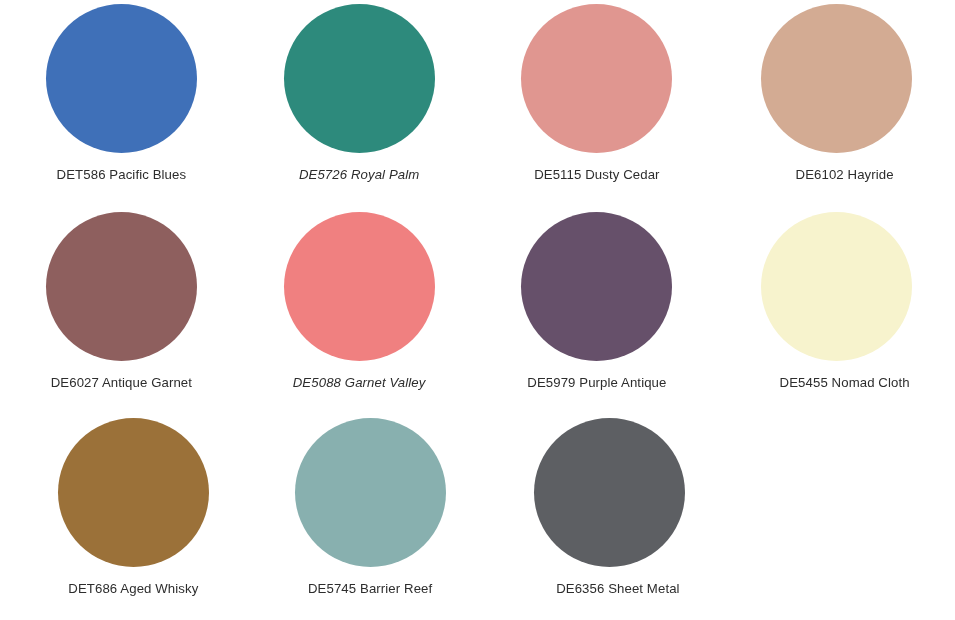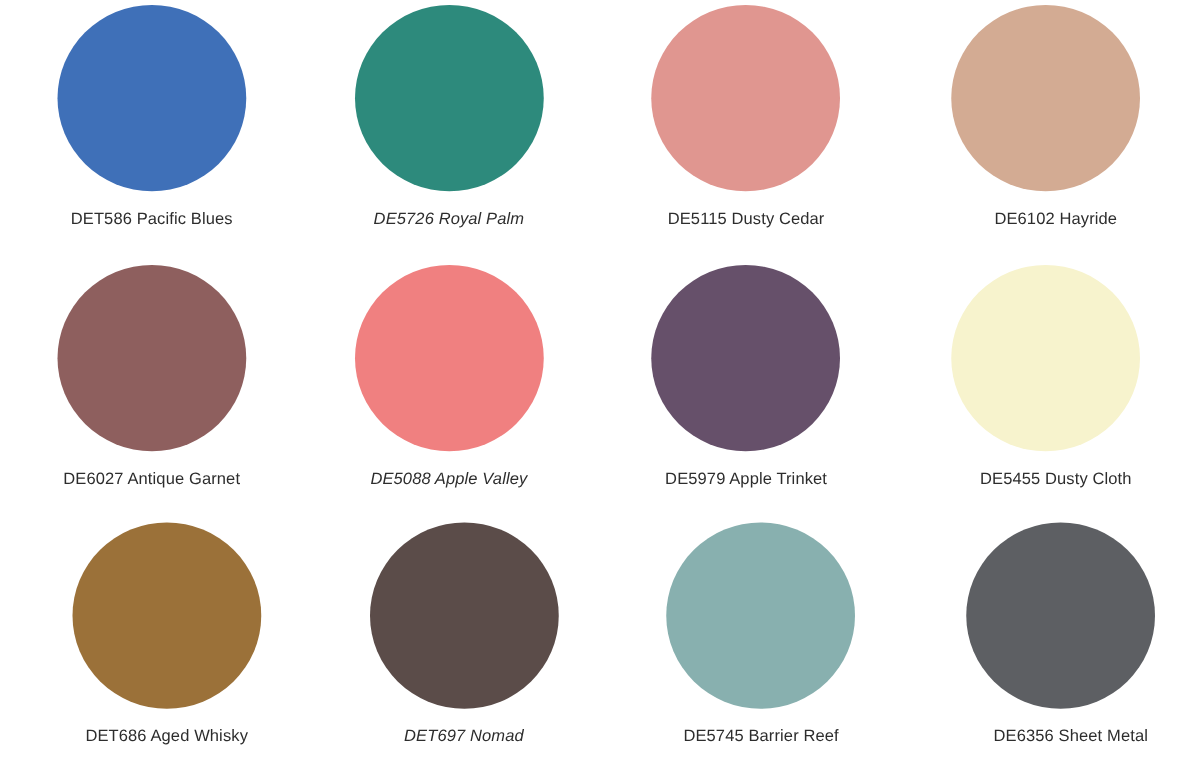--- a/index.html
+++ b/index.html
@@ -80,38 +80,34 @@
     <div class="swatch-disc" style="background: rgb(211, 171, 147);"></div>
     <div class="swatch-label">DE6102 Hayride</div>
   </div>
 
   <div class="swatch-cell row-2 col-1">
     <div class="swatch-disc" style="background: rgb(142, 95, 94);"></div>
     <div class="swatch-label">DE6027 Antique Garnet</div>
   </div>
   <div class="swatch-cell row-2 col-2">
     <div class="swatch-disc" style="background: rgb(240, 128, 128);"></div>
-    <div class="swatch-label">DE5088 Apple Valley</div>
+    <div class="swatch-label">DE5088 Garnet Valley</div>
   </div>
   <div class="swatch-cell row-2 col-3">
     <div class="swatch-disc" style="background: rgb(102, 80, 106);"></div>
-    <div class="swatch-label">DE5979 Apple Trinket</div>
+    <div class="swatch-label">DE5979 Purple Antique</div>
   </div>
   <div class="swatch-cell row-2 col-4">
     <div class="swatch-disc" style="background: rgb(247, 243, 205);"></div>
-    <div class="swatch-label">DE5455 Dusty Cloth</div>
+    <div class="swatch-label">DE5455 Nomad Cloth</div>
   </div>
 
   <div class="swatch-cell row-3 col-1">
     <div class="swatch-disc" style="background: rgb(155, 113, 57);"></div>
     <div class="swatch-label">DET686 Aged Whisky</div>
-  </div>
-  <div class="swatch-cell row-3 col-2">
-    <div class="swatch-disc" style="background: rgb(91, 76, 73);"></div>
-    <div class="swatch-label">DET697 Nomad</div>
   </div>
   <div class="swatch-cell row-3 col-3">
     <div class="swatch-disc" style="background: rgb(136, 176, 175);"></div>
     <div class="swatch-label">DE5745 Barrier Reef</div>
   </div>
   <div class="swatch-cell row-3 col-4">
     <div class="swatch-disc" style="background: rgb(93, 95, 99);"></div>
     <div class="swatch-label">DE6356 Sheet Metal</div>
   </div>
 

